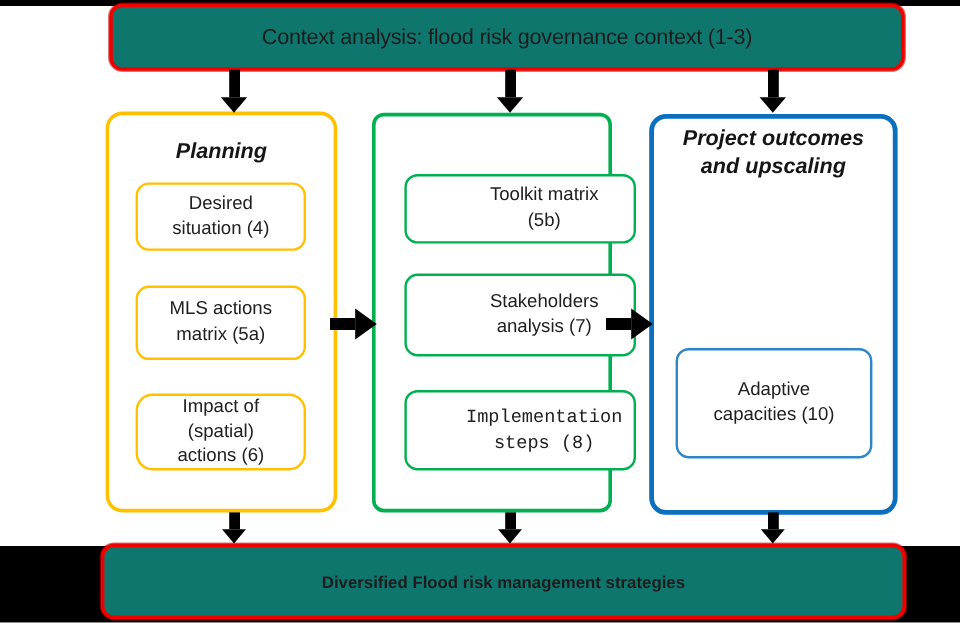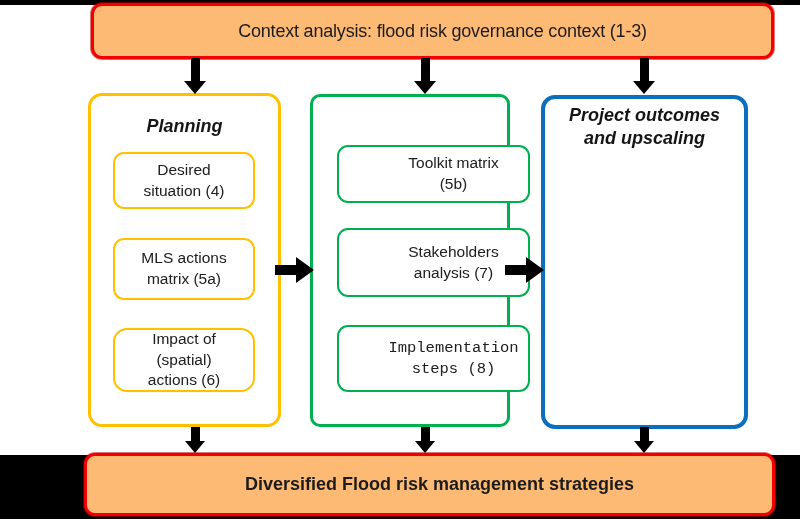--- a/index.html
+++ b/index.html
@@ -7,27 +7,26 @@
     position:relative;width:800px;height:519px;background:#ffffff;overflow:hidden;
     font-family:"Liberation Sans", sans-serif;color:#1c1c1c;
   }
   
   .rule{position:absolute;background:#000;z-index:1;}
   .rule-top{left:0;top:0;width:800px;height:5px;}
   .rule-bottom{left:0;top:455px;width:800px;height:64px;}
 
   
   .banner{
-    position:absolute;z-index:2;background:#fdba74;border:3px solid #f20000;border-radius:11px;
+    position:absolute;z-index:2;background:#0f766e;border:3px solid #f20000;border-radius:11px;
     display:flex;align-items:center;justify-content:center;text-align:center;
     box-shadow:0 0 0 1px rgba(190,0,0,.55);
-    padding-left:20px;
   }
   .banner-top{left:91px;top:3px;width:657px;height:50px;font-size:18px;letter-spacing:-0.2px;font-weight:500;}
-  .banner-bottom{left:84px;top:453px;width:665px;height:57px;font-size:18px;font-weight:bold;}
+  .banner-bottom{left:84px;top:453px;width:665px;height:57px;font-size:14px;font-weight:bold;}
 
   
   .col{position:absolute;z-index:2;background:#fff;border-radius:14px;}
   .col-yellow{left:88px;top:93px;width:187px;height:328px;border:3px solid #FFC000;}
   .col-green{left:310px;top:94px;width:194px;height:327px;border:3px solid #00B050;border-radius:10px;}
   .col-blue{left:541px;top:95px;width:199px;height:326px;border:4px solid #0B6FBE;}
 
   .col-title{
     position:absolute;z-index:3;font-weight:bold;font-style:italic;font-size:18px;
     text-align:center;line-height:1.25;white-space:pre-line;color:#151515;
@@ -113,20 +112,22 @@
 (spatial)
 actions (6)</div>
 
   <div class="item item-green g1">Toolkit matrix
 (5b)</div>
   <div class="item item-green g2">Stakeholders
 analysis (7)</div>
   <div class="item item-green g3">Implementation
 steps (8)</div>
 
+  <div class="item item-blue b2">Adaptive
+capacities (10)</div>
 
   <div class="right-arrow ra-1">
       <div class="stem"></div>
       <div class="head"></div>
     </div>
   <div class="right-arrow ra-2">
       <div class="stem"></div>
       <div class="head"></div>
     </div>
 

